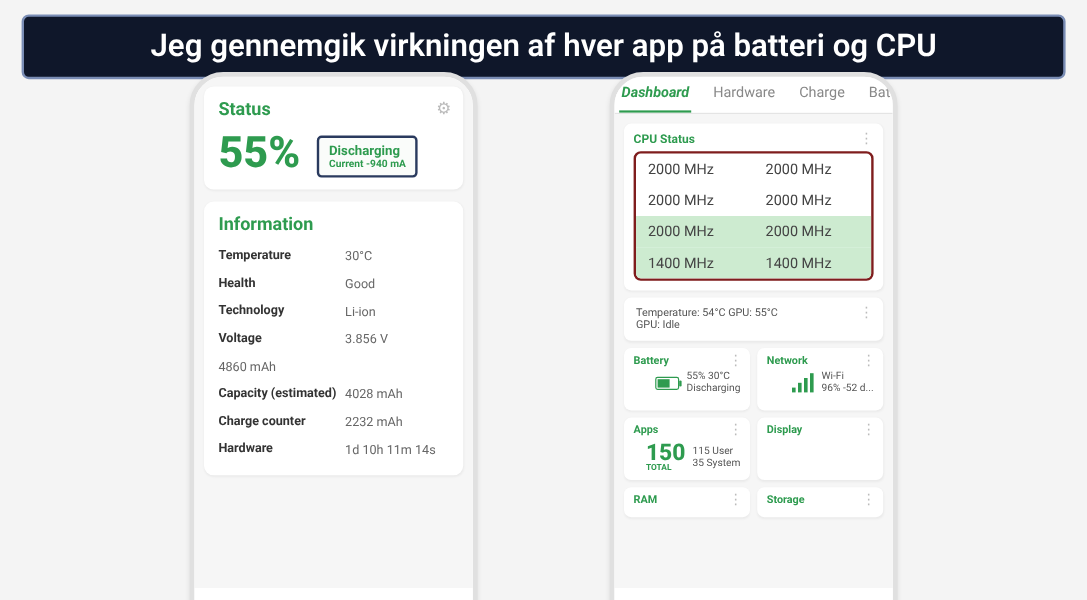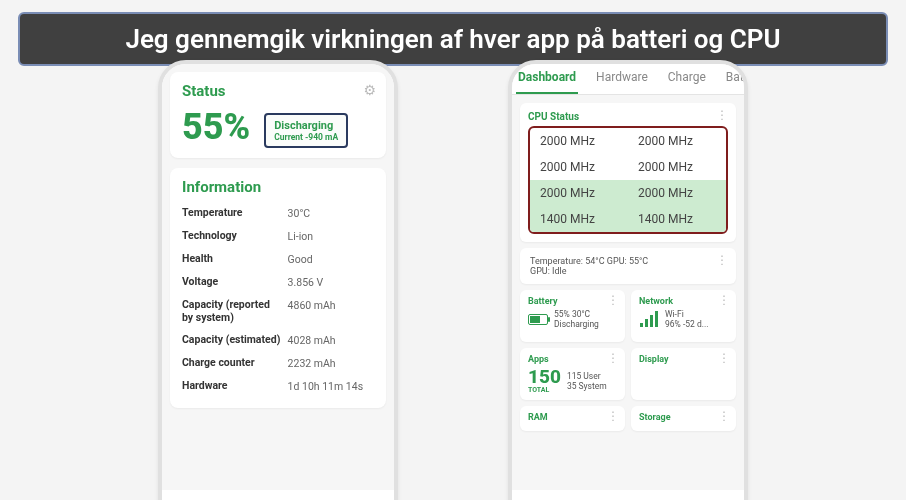--- a/index.html
+++ b/index.html
@@ -6,21 +6,21 @@
   body {
     width: 906px;
     height: 500px;
     background: #f4f4f4;
     font-family: -apple-system, BlinkMacSystemFont, "Segoe UI", Roboto, Arial, sans-serif;
     overflow: hidden;
     position: relative;
   }
   .caption-bar {
     margin: 12px 18px 0 18px;
-    background: #404040;
+    background: #0f172a;
     border: 2px solid #7a8db5;
     border-radius: 6px;
     padding: 10px 18px;
     color: #fff;
     font-size: 26px;
     font-weight: 600;
     text-align: center;
   }
   .stage {
     display: flex;
@@ -107,21 +107,21 @@
     gap: 16px;
     padding: 6px 4px 0 4px;
     font-size: 12px;
     color: #888;
     border-bottom: 1px solid #e4e4e4;
     margin: -8px -8px 8px -8px;
     background: #fff;
     overflow: hidden;
   }
   .tabs .tab { padding: 8px 2px 10px 2px; position: relative; }
-  .tabs .tab.active { color: #2e9b4f; font-weight: 700; }
+  .tabs .tab.active { color: #2e9b4f; font-weight: 700; font-style: italic; }
   .tabs .tab.active::after {
     content: ''; position: absolute; left: 0; right: 0; bottom: 0;
     height: 2px; background: #2e9b4f;
   }
   .mini-card {
     background: #fff;
     border-radius: 6px;
     padding: 8px 10px;
     margin-bottom: 6px;
     box-shadow: 0 1px 2px rgba(0,0,0,0.05);
@@ -150,21 +150,21 @@
   .tile {
     background: #fff;
     border-radius: 6px;
     padding: 6px 8px;
     box-shadow: 0 1px 2px rgba(0,0,0,0.05);
     position: relative;
     min-height: 52px;
   }
   .tile .dots { top: 4px; right: 6px; }
   .tile-title { color: #2e9b4f; font-size: 9px; font-weight: 700; margin-bottom: 3px; }
-  .tile-body { display: flex; gap: 6px; align-items: center; font-size: 8.5px; color: #555; }
+  .tile-body { display: flex; gap: 6px; align-items: center; font-size: 8.5px; color: #555; justify-content: flex-end; }
   .icon-box { width: 20px; height: 20px; flex-shrink: 0; display:flex; align-items:center; justify-content:center; }
   .bars { display: flex; align-items: flex-end; gap: 2px; height: 16px; }
   .bars i { width: 3px; background: #2e9b4f; display: block; }
   .bars i:nth-child(1){height:4px} .bars i:nth-child(2){height:8px} .bars i:nth-child(3){height:12px} .bars i:nth-child(4){height:16px}
   .apps-num { color: #2e9b4f; font-size: 19px; font-weight: 800; line-height: 1; }
   .apps-lbl { color: #2e9b4f; font-size: 7px; font-weight: 700; }
   .display-svg { width: 14px; height: 20px; border: 1.5px solid #2e9b4f; border-radius: 2px; position: relative; }
   .display-svg::after { content: ''; position: absolute; bottom: -3px; left: 50%; width: 4px; height: 1.5px; background: #2e9b4f; transform: translateX(-50%); }
   .batt-svg { width: 20px; height: 11px; border: 1.5px solid #2e9b4f; border-radius: 2px; position: relative; }
   .batt-svg::after { content:''; position:absolute; right:-3px; top:2px; width:2px; height:5px; background:#2e9b4f; border-radius:1px;}
@@ -192,33 +192,32 @@
         </div>
       </div>
 
       <div class="card">
         <div class="card-title">Information</div>
         <div class="info-row">
             <span class="k">Temperature</span>
             <span class="v">30°C</span>
           </div>
         <div class="info-row">
+            <span class="k">Health</span>
+            <span class="v">Good</span>
+          </div>
+        <div class="info-row">
             <span class="k">Technology</span>
             <span class="v">Li-ion</span>
           </div>
         <div class="info-row">
-            <span class="k">Health</span>
-            <span class="v">Good</span>
-          </div>
-        <div class="info-row">
             <span class="k">Voltage</span>
             <span class="v">3.856 V</span>
           </div>
         <div class="info-row">
-            <span class="k">Capacity (reported by system)</span>
             <span class="v">4860 mAh</span>
           </div>
         <div class="info-row">
             <span class="k">Capacity (estimated)</span>
             <span class="v">4028 mAh</span>
           </div>
         <div class="info-row">
             <span class="k">Charge counter</span>
             <span class="v">2232 mAh</span>
           </div>

